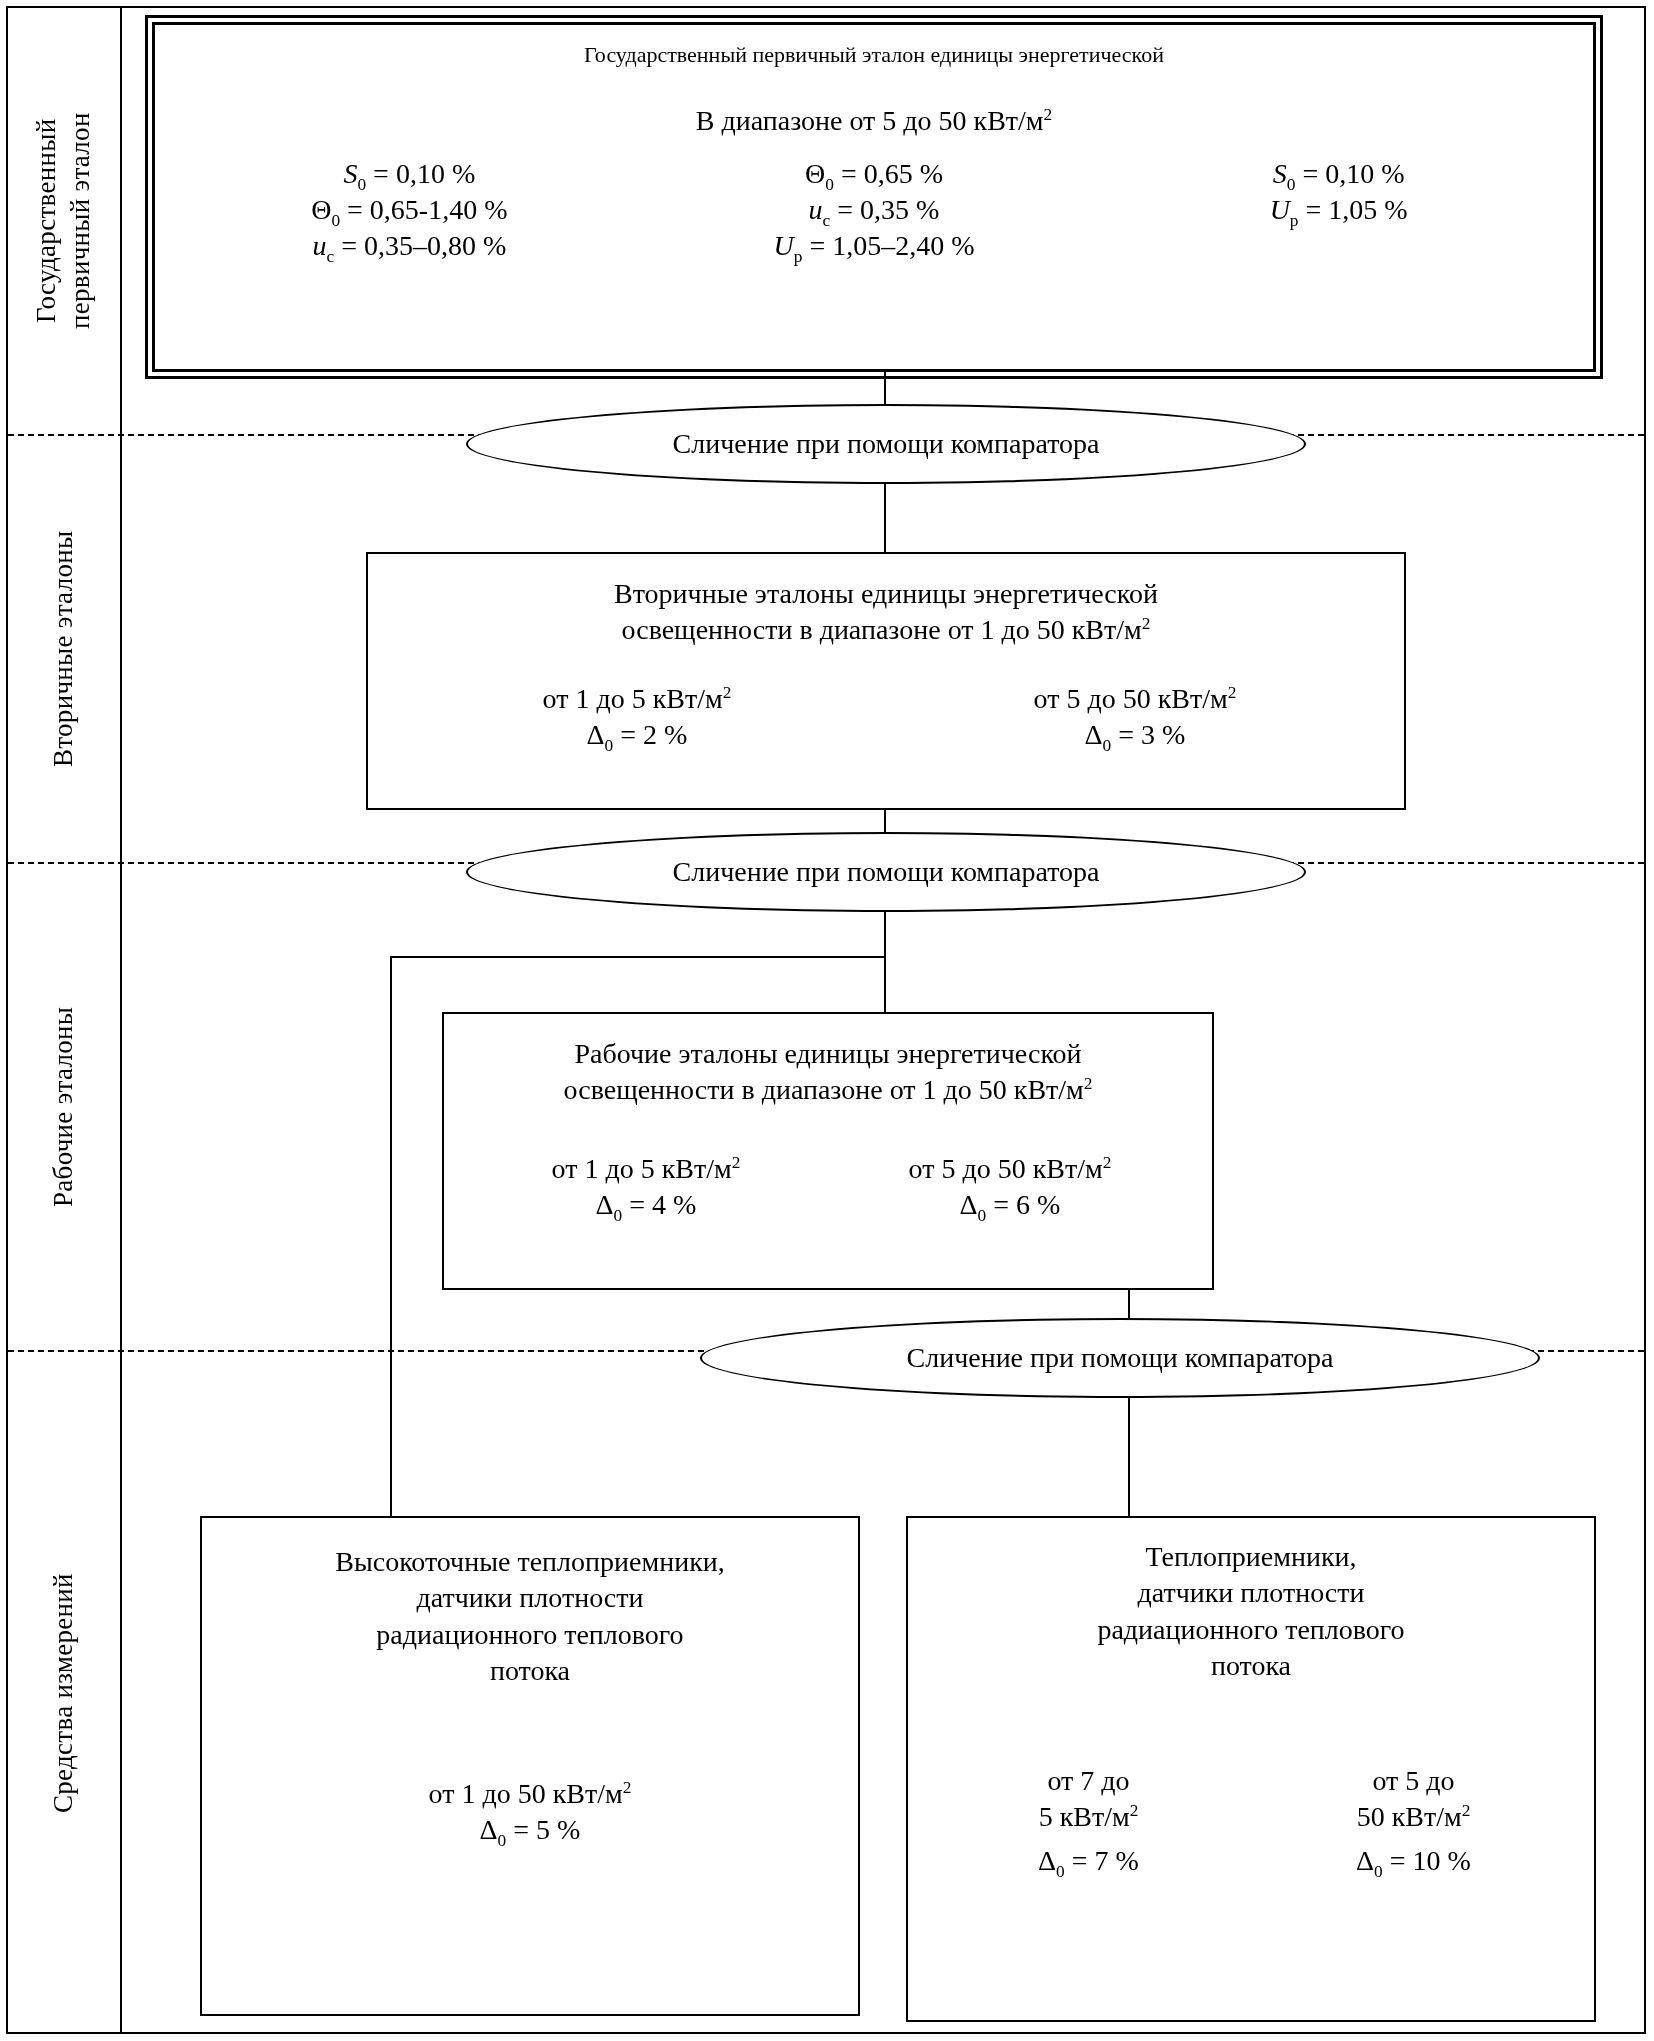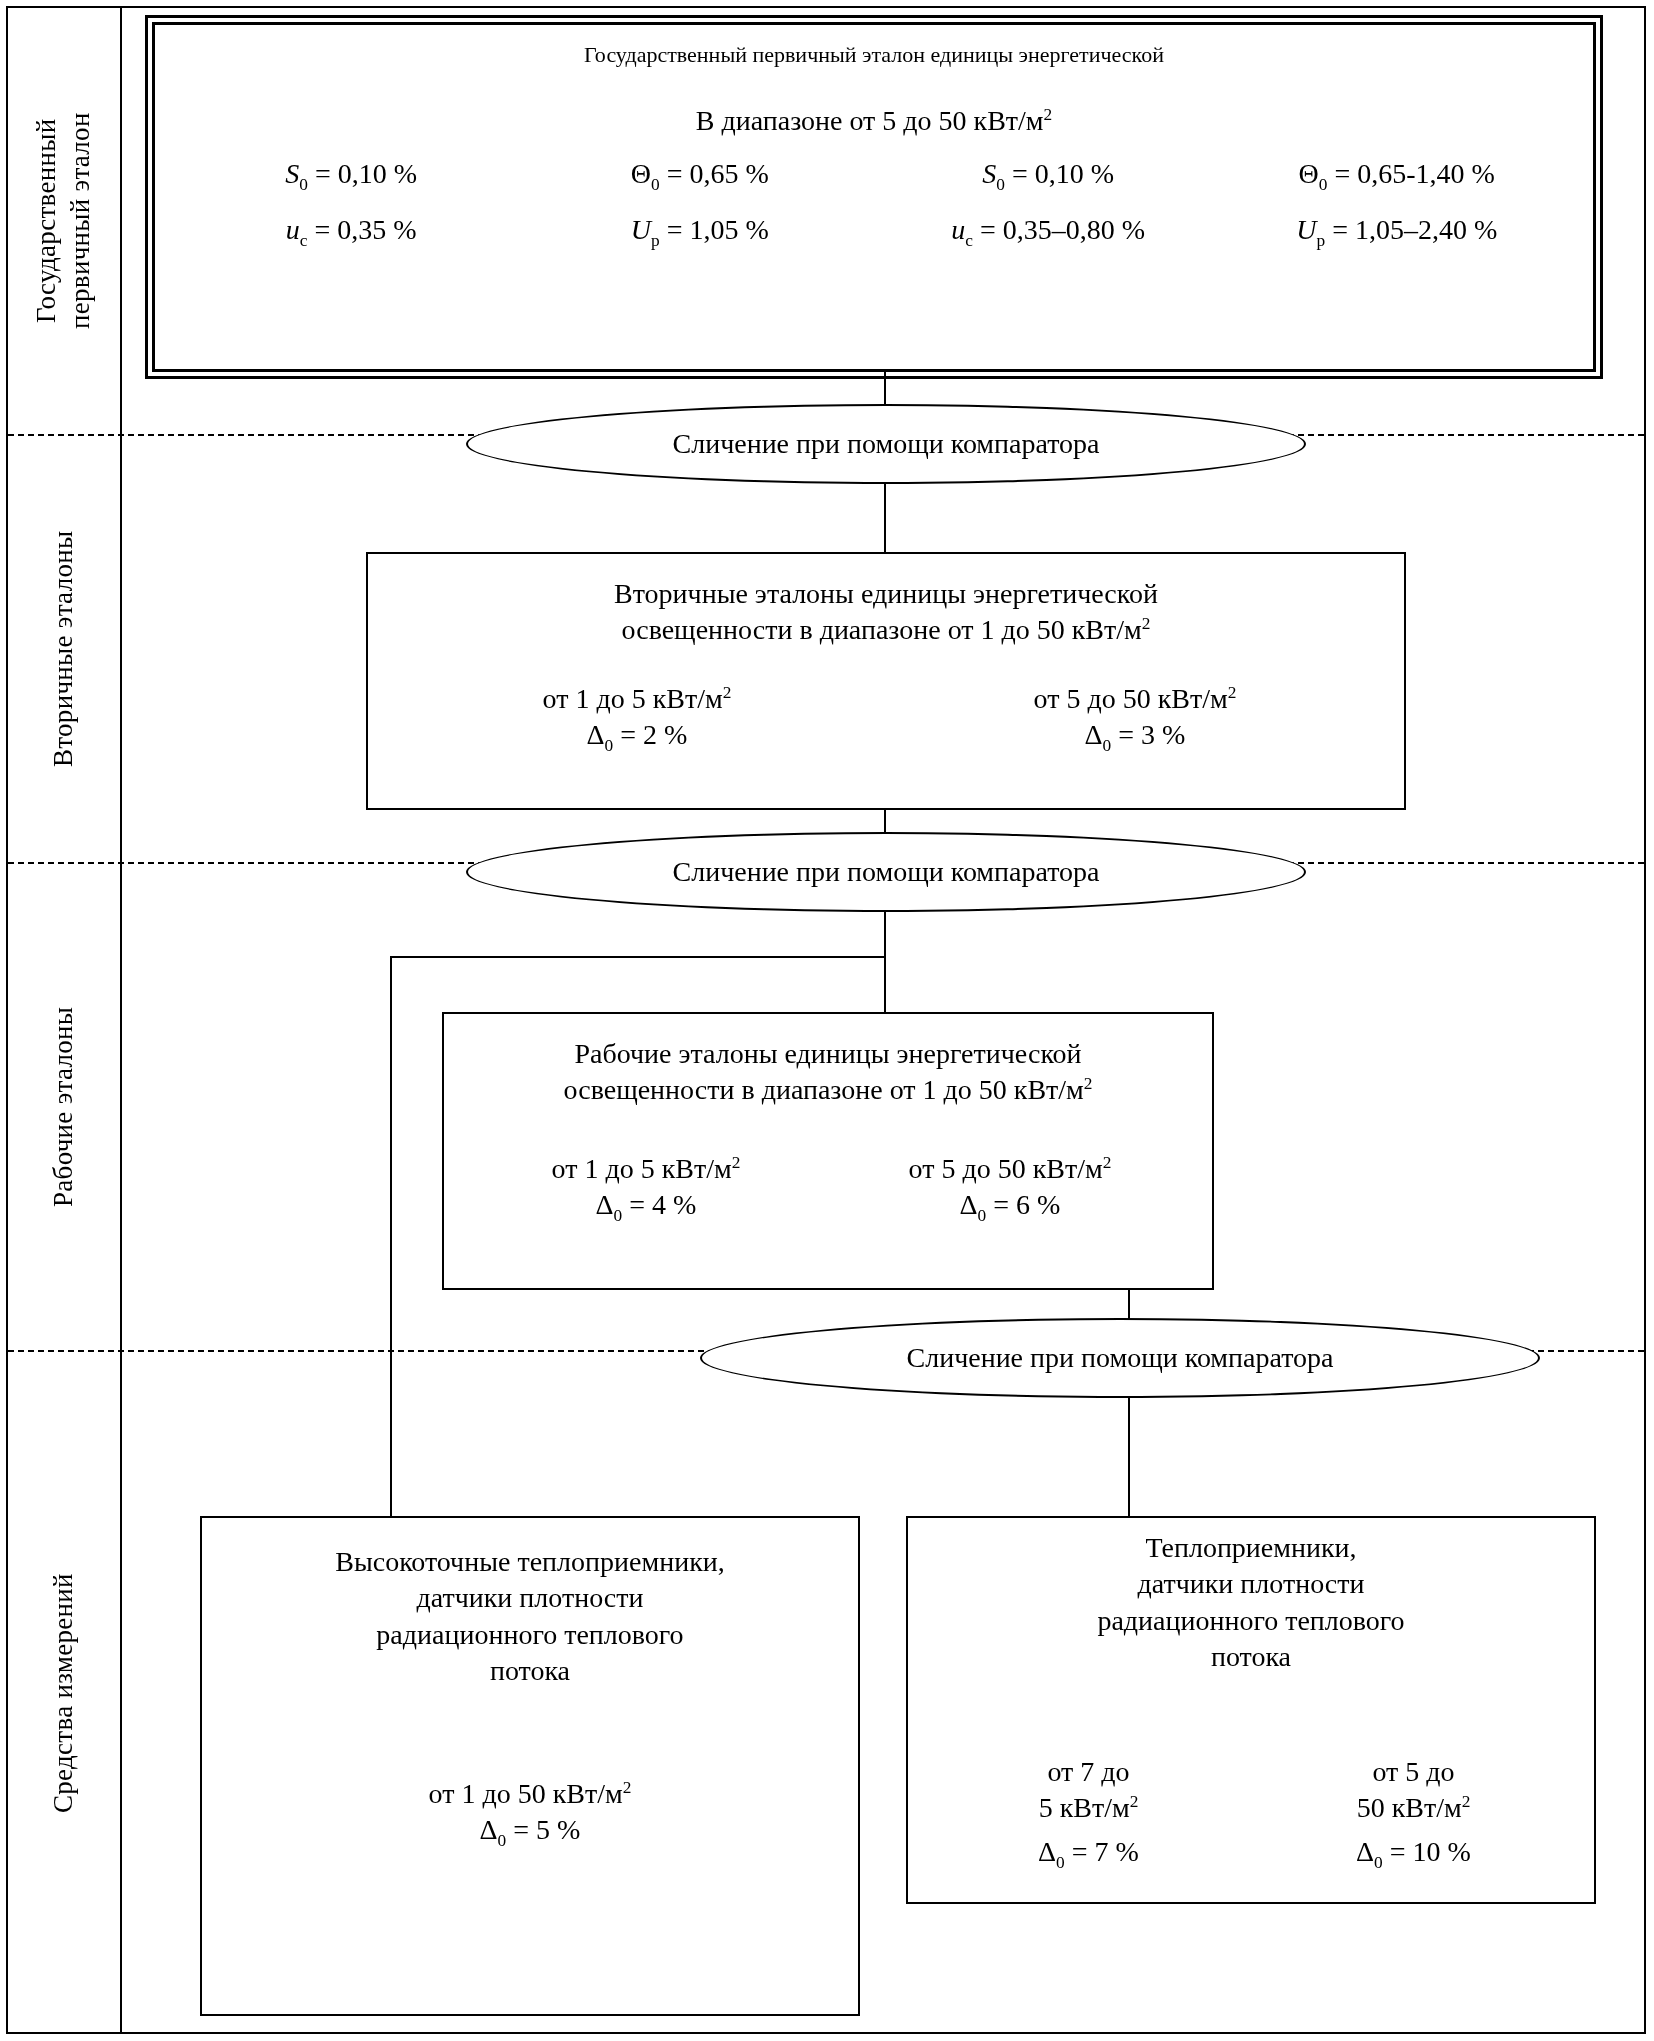--- a/index.html
+++ b/index.html
@@ -129,21 +129,21 @@
     <div class="ttl-bold">
       <div>Государственный первичный эталон единицы энергетической</div>
     </div>
 
     <div class="row2 txt" style="margin-top:10px;">
       <div class="cellc" style="flex:1;margin-top:24px;">
         <span>В диапазоне от 5 до 50 кВт/м</span><sup>2</sup>
       </div>
     </div>
 
-    <div class="txt" style="width:100%; margin-top:16px; display:grid; grid-template-columns:repeat(4,1fr); row-gap:20px;">
+    <div class="txt" style="width:100%; margin-top:16px; display:grid; grid-template-columns:repeat(3,1fr); ">
 
       <div class="cellc">
         <i>S</i><sub>0</sub>
         <span>= 0,10 %</span>
       </div>
       <div class="cellc">
         <span>Θ</span><sub>0</sub>
         <span>= 0,65 %</span>
       </div>
       <div class="cellc">
@@ -272,21 +272,21 @@
       <div>
         <span>от 1 до 50 кВт/м</span><sup>2</sup>
       </div>
       <div>
         <span>Δ</span><sub>0</sub>
         <span>= 5 %</span>
       </div>
     </div>
   </div>
 
-  <div class="node-box" style="left:906px; top:1516px; width:690px; height:388px; padding:12px 18px;">
+  <div class="node-box" style="left:906px; top:1516px; width:690px; height:506px; padding:21px 18px;">
     <div class="txt">
       <div>Теплоприемники,</div>
       <div>датчики плотности</div>
       <div>радиационного теплового</div>
       <div>потока</div>
     </div>
     <div class="row2 txt" style="margin-top:78px;">
       <div class="cellc" style="flex:1;">
         <div>от 7 до</div>
         <div>

